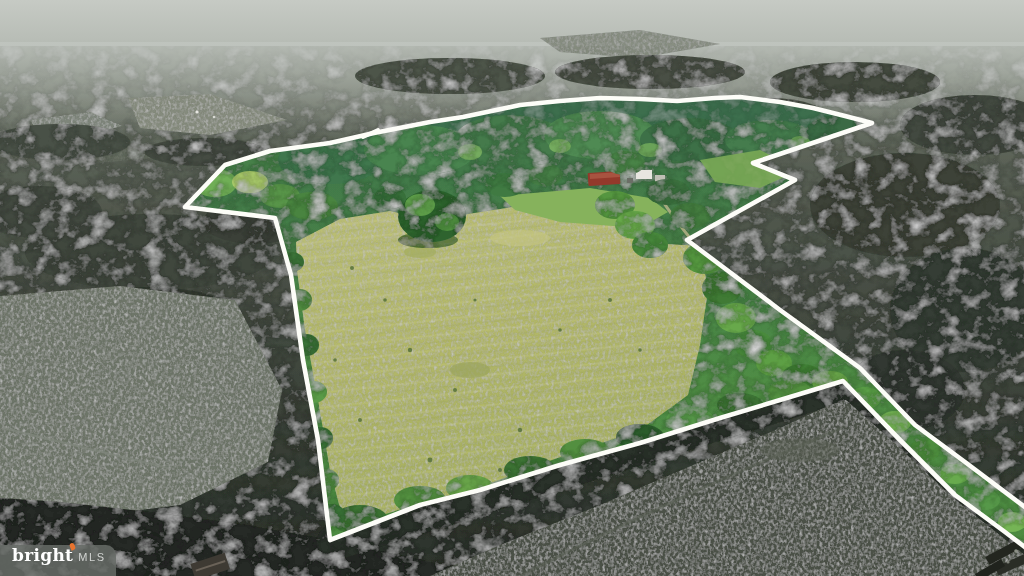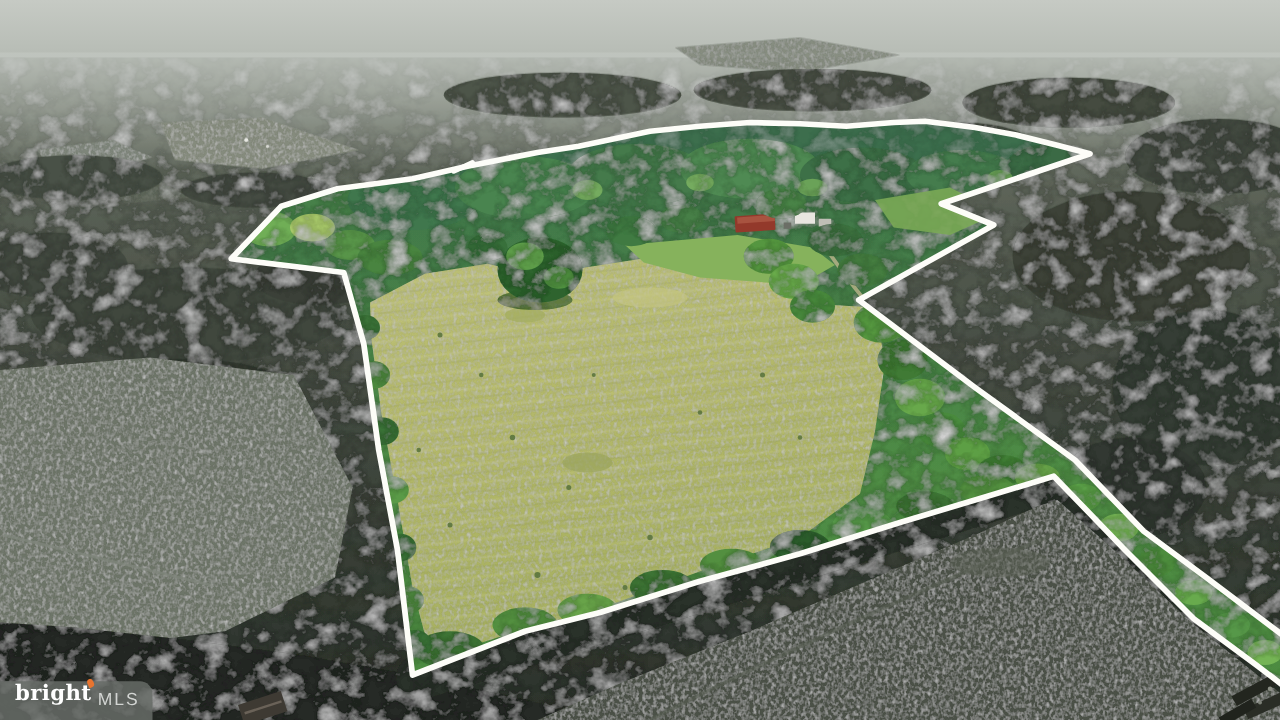--- a/index.html
+++ b/index.html
@@ -6,21 +6,21 @@
   .photo{position:relative;width:1024px;height:576px;overflow:hidden;background:#3a4138;
          font-family:"Liberation Sans",sans-serif;}
   .photo svg{display:block;}
   .watermark{position:absolute;left:0;bottom:0;height:31px;min-width:92px;
              background:rgba(103,107,103,.86);border-radius:0 10px 0 0;
              display:flex;align-items:flex-start;padding:2px 10px 4px 12px;box-sizing:border-box;}
   .brand{font-family:"DejaVu Serif","Liberation Serif",serif;font-weight:bold;color:#ffffff;
          font-size:17px;line-height:1;letter-spacing:.3px;position:relative;}
   .flame{position:absolute;top:-4px;right:-2px;width:5px;height:7px;background:#e8742f;
          border-radius:60% 60% 60% 0;transform:rotate(-25deg);}
-  .mls{font-family:"Liberation Sans",sans-serif;color:#d3d5d3;font-size:14px;
+  .mls{font-family:"Liberation Sans",sans-serif;color:#d3d5d3;font-size:11px;
        letter-spacing:1.6px;margin-left:5px;margin-top:5px;line-height:1;}
 </style>
 </head>
 <body>
 
 <div class="photo">
 <svg width="1024" height="576" viewBox="0 0 1024 576">
   <defs>
     <linearGradient id="gSky" x1="0" y1="0" x2="0" y2="1">
       <stop offset="0" stop-color="#c6cac4"></stop>

